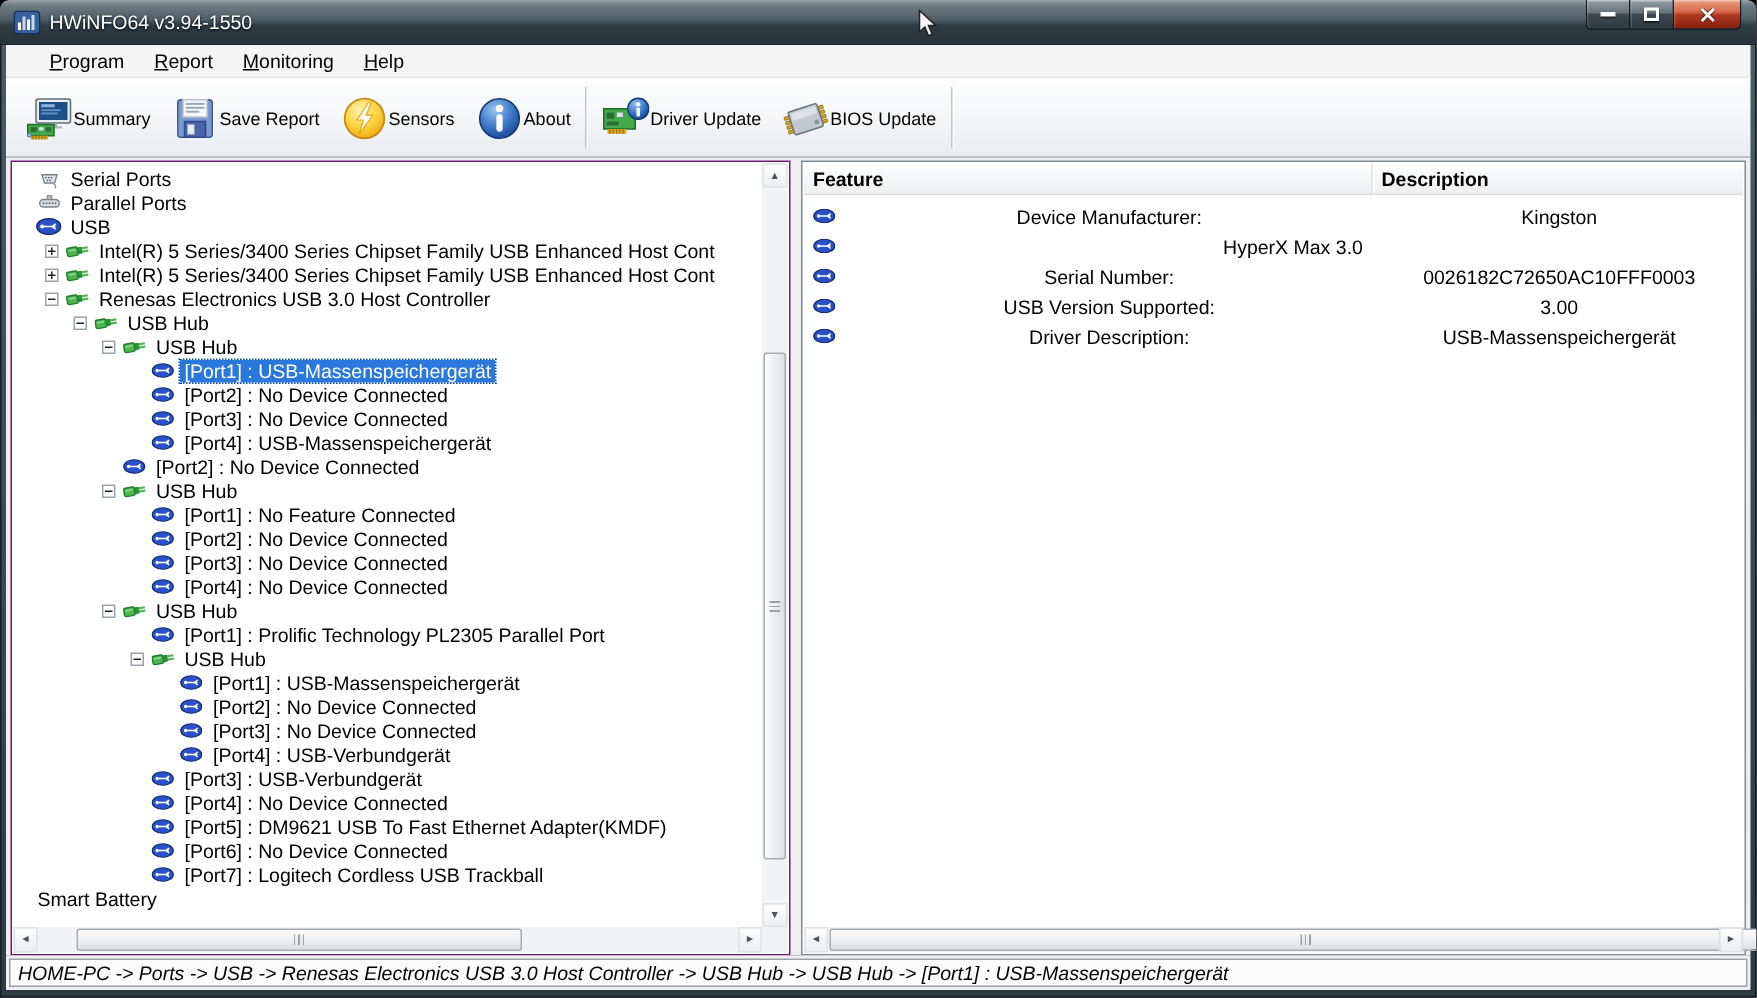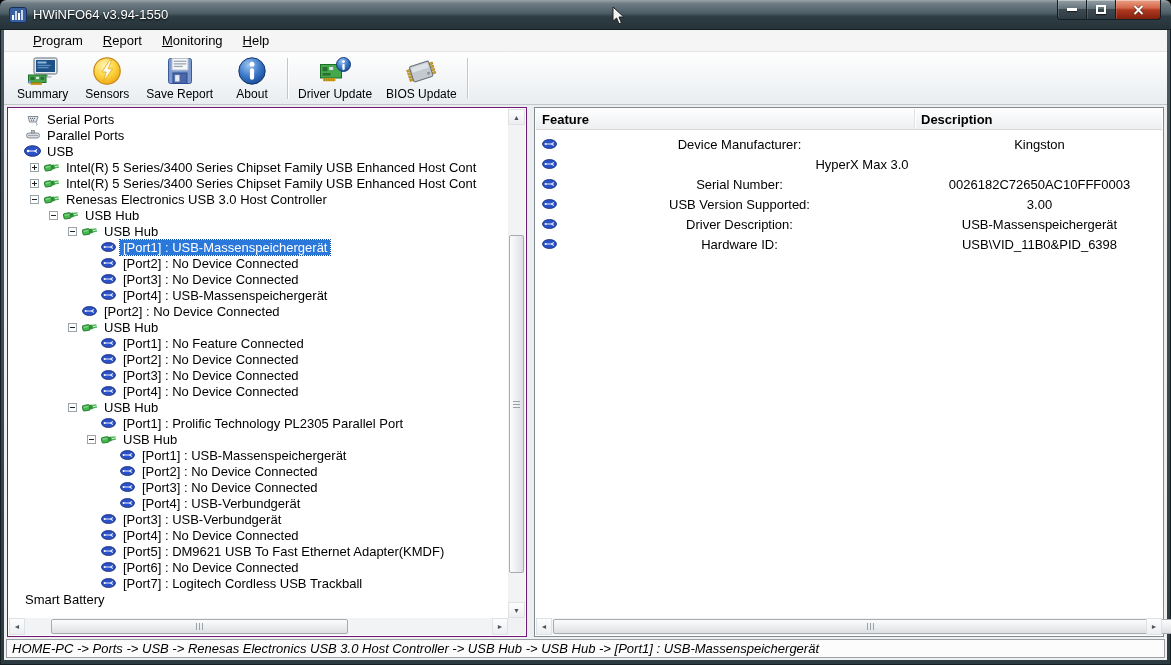--- a/index.html
+++ b/index.html
@@ -27,21 +27,21 @@
   
   .menubar { position:absolute; top:30px; left:4px; right:4px; height:22px; background:#f5f5f5;
     display:flex; align-items:center; padding-left:19px; border-bottom:1px solid #e4e4e4; }
   .menu-item { padding:2px 10px; font-size:13px; color:#000; }
   .menu-item u { text-decoration:underline; }
 
   
   .toolbar { position:absolute; top:52px; left:4px; right:4px; height:53px;
     background:linear-gradient(180deg,#fefefe 0%,#f3f5f7 55%,#e9edf0 100%);
     border-bottom:1px solid #c2c6ca; display:flex; align-items:stretch; padding:2px 4px 1px 6px; }
-  .tool-btn { min-width:64px; padding:1px 7px; display:flex; flex-direction:column; align-items:center;
+  .tool-btn { min-width:64px; padding:1px 7px; display:flex; flex-direction:row; align-items:center;
     justify-content:flex-start; gap:0; font-size:12px; color:#000; }
   .tool-btn .tb-icon { width:32px; height:32px; display:flex; align-items:center; justify-content:center; }
   .tool-sep { width:1px; background:#c3c7ca; box-shadow:1px 0 0 #ffffff; margin:4px 3px; }
 
   
   .main { position:absolute; top:105px; left:4px; right:4px; bottom:28px; background:#eceef0;
     display:flex; padding:2px 3px 0 3px; }
   .tree-panel { position:relative; width:520px; background:#ffffff; border:1px solid #701a75; flex:none; }
   .splitter { width:7px; flex:none; }
   .details-panel { position:relative; flex:1; background:#ffffff; border:1px solid #7f8a91; }
@@ -158,46 +158,46 @@
             <rect x="3.5" y="27.5" width="11.5" height="2.4" fill="#d9a31b"></rect>
             <path d="M5 27.5 v2.4 M7 27.5 v2.4 M9 27.5 v2.4 M11 27.5 v2.4 M13 27.5 v2.4" stroke="#8a6a10" stroke-width="0.6"></path>
             <circle cx="2.6" cy="27" r="1.4" fill="#8fb6d9" stroke="#3c6a96" stroke-width="0.5"></circle>
           </svg>
         </span>
         <span class="tb-label">Summary</span>
       </div>
       <div class="tool-btn">
         <span class="tb-icon">
           <svg width="32" height="32" viewBox="0 0 32 32">
+            <rect x="4.5" y="3.5" width="23" height="25" rx="2" fill="#7c9ad0" stroke="#3a5a9a"></rect>
+            <rect x="8" y="3.5" width="16" height="11.5" fill="#f5f7f9" stroke="#b9c2cc"></rect>
+            <rect x="9.8" y="5.6" width="12.5" height="1.3" fill="#9aa7b4"></rect>
+            <rect x="9.8" y="8.2" width="12.5" height="1.3" fill="#9aa7b4"></rect>
+            <rect x="9.8" y="10.8" width="9" height="1.3" fill="#9aa7b4"></rect>
+            <rect x="9" y="18" width="14" height="10.5" fill="#4a66a8" stroke="#2c4a8c"></rect>
+            <rect x="11" y="20" width="4.5" height="6.5" fill="#e8ecf2" stroke="#9aa7c4" stroke-width="0.5"></rect>
+          </svg>
+        </span>
+        <span class="tb-label">Save Report</span>
+      </div>
+      <div class="tool-btn">
+        <span class="tb-icon">
+          <svg width="32" height="32" viewBox="0 0 32 32">
             <defs>
               <radialGradient id="gy" cx="40%" cy="30%" r="75%">
                 <stop offset="0%" stop-color="#fff3b8"></stop>
                 <stop offset="55%" stop-color="#fcd440"></stop>
                 <stop offset="100%" stop-color="#eda712"></stop>
               </radialGradient>
             </defs>
             <circle cx="16" cy="16" r="13.2" fill="url(#gy)" stroke="#c8891a" stroke-width="1.2"></circle>
             <path d="M18.5 5.5 L11 17 h4.2 L12.5 26.5 L21.5 13.8 h-4.4 L20.5 5.5 Z" fill="#fffef6" stroke="#e3a814" stroke-width="0.8"></path>
           </svg>
         </span>
         <span class="tb-label">Sensors</span>
-      </div>
-      <div class="tool-btn">
-        <span class="tb-icon">
-          <svg width="32" height="32" viewBox="0 0 32 32">
-            <rect x="4.5" y="3.5" width="23" height="25" rx="2" fill="#7c9ad0" stroke="#3a5a9a"></rect>
-            <rect x="8" y="3.5" width="16" height="11.5" fill="#f5f7f9" stroke="#b9c2cc"></rect>
-            <rect x="9.8" y="5.6" width="12.5" height="1.3" fill="#9aa7b4"></rect>
-            <rect x="9.8" y="8.2" width="12.5" height="1.3" fill="#9aa7b4"></rect>
-            <rect x="9.8" y="10.8" width="9" height="1.3" fill="#9aa7b4"></rect>
-            <rect x="9" y="18" width="14" height="10.5" fill="#4a66a8" stroke="#2c4a8c"></rect>
-            <rect x="11" y="20" width="4.5" height="6.5" fill="#e8ecf2" stroke="#9aa7c4" stroke-width="0.5"></rect>
-          </svg>
-        </span>
-        <span class="tb-label">Save Report</span>
       </div>
       <div class="tool-btn">
         <span class="tb-icon">
           <svg width="32" height="32" viewBox="0 0 32 32">
             <defs>
               <radialGradient id="gb" cx="38%" cy="28%" r="80%">
                 <stop offset="0%" stop-color="#9cc4ef"></stop>
                 <stop offset="55%" stop-color="#3a77c8"></stop>
                 <stop offset="100%" stop-color="#16448e"></stop>
               </radialGradient>
@@ -727,31 +727,20 @@
             <span class="ticon">
               <svg width="15" height="10" viewBox="0 0 15 10">
                 <ellipse cx="7.5" cy="5" rx="7" ry="4.5" fill="#2a51c8" stroke="#14286e" stroke-width="0.8"></ellipse>
                 <circle cx="3.7" cy="5" r="1.1" fill="#fff"></circle>
                 <path d="M4.5 5 H11.6 M9.4 5 L11.8 3.4 M9.4 5 L11.8 6.6" stroke="#fff" stroke-width="0.9" fill="none"></path>
               </svg>
             </span>
             <span class="dfeat">Driver Description:</span>
             <span class="ddesc">USB-Massenspeichergerät</span>
           </div>
-          <div class="drow">
-            <span class="ticon">
-              <svg width="15" height="10" viewBox="0 0 15 10">
-                <ellipse cx="7.5" cy="5" rx="7" ry="4.5" fill="#2a51c8" stroke="#14286e" stroke-width="0.8"></ellipse>
-                <circle cx="3.7" cy="5" r="1.1" fill="#fff"></circle>
-                <path d="M4.5 5 H11.6 M9.4 5 L11.8 3.4 M9.4 5 L11.8 6.6" stroke="#fff" stroke-width="0.9" fill="none"></path>
-              </svg>
-            </span>
-            <span class="dfeat">Hardware ID:</span>
-            <span class="ddesc">USB\VID_11B0&amp;PID_6398</span>
-          </div>
         </div>
       <div class="hscroll det-h">
         <div class="sb-btn sb-left">◄</div>
         <div class="sb-thumb h-thumb"></div>
         <div class="sb-btn sb-right">►</div>
       </div>
     </div>
   </div>
 
   <div class="statusbar">

